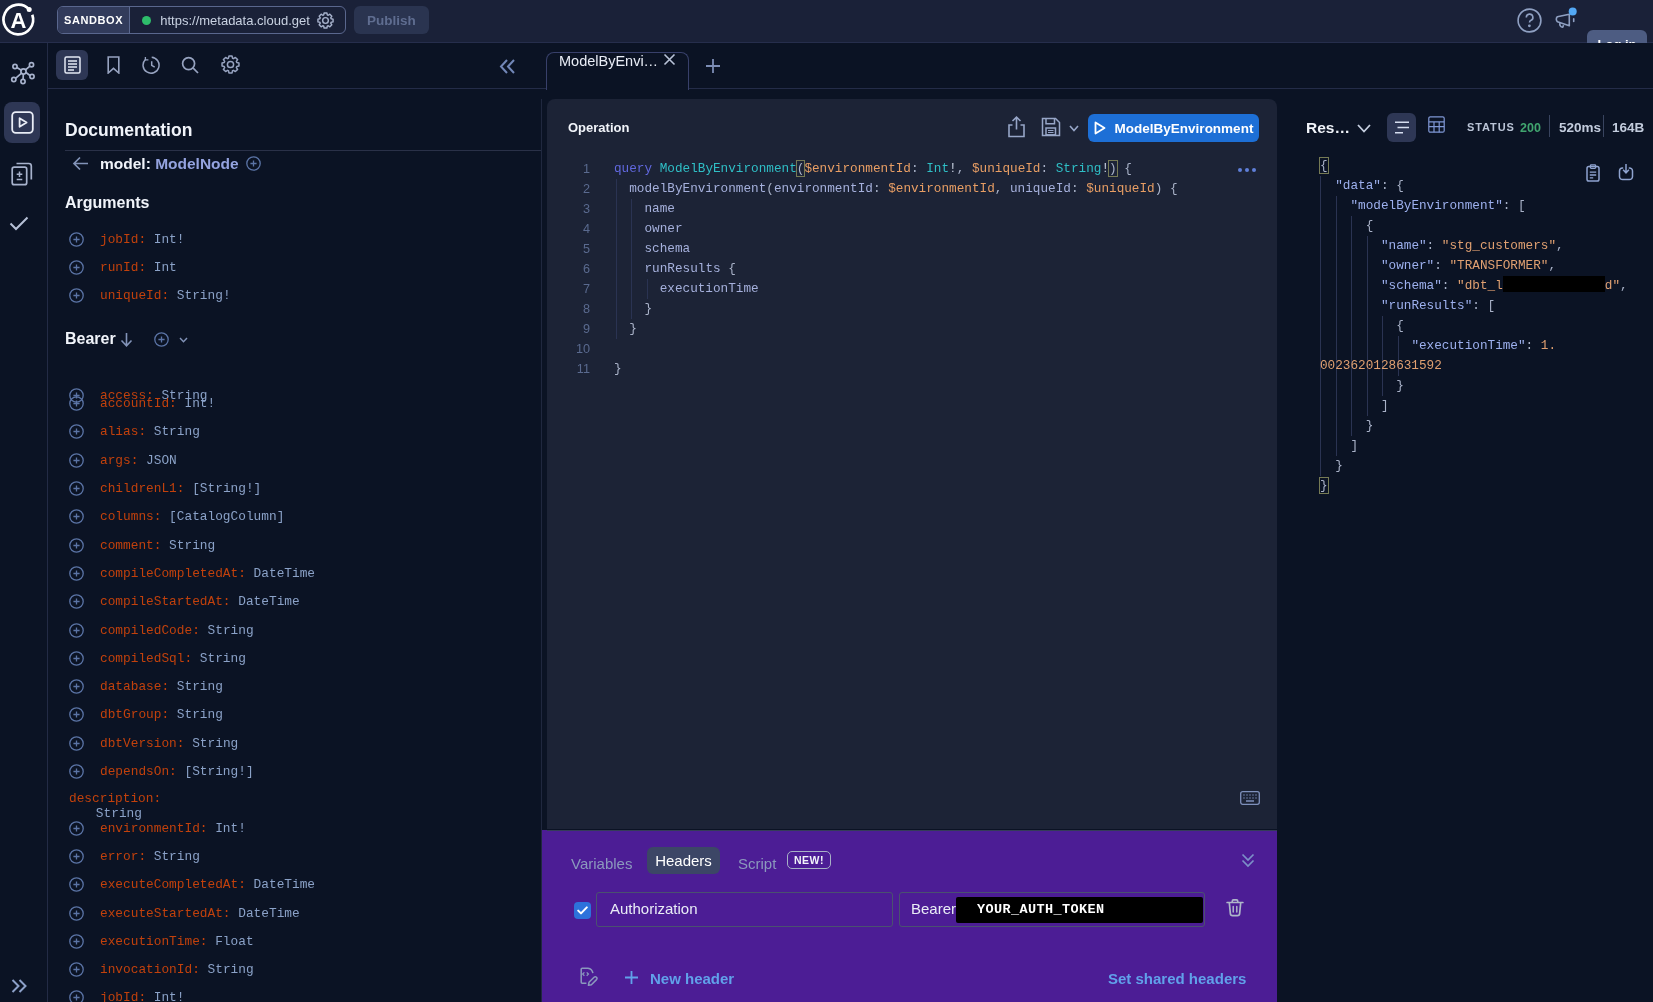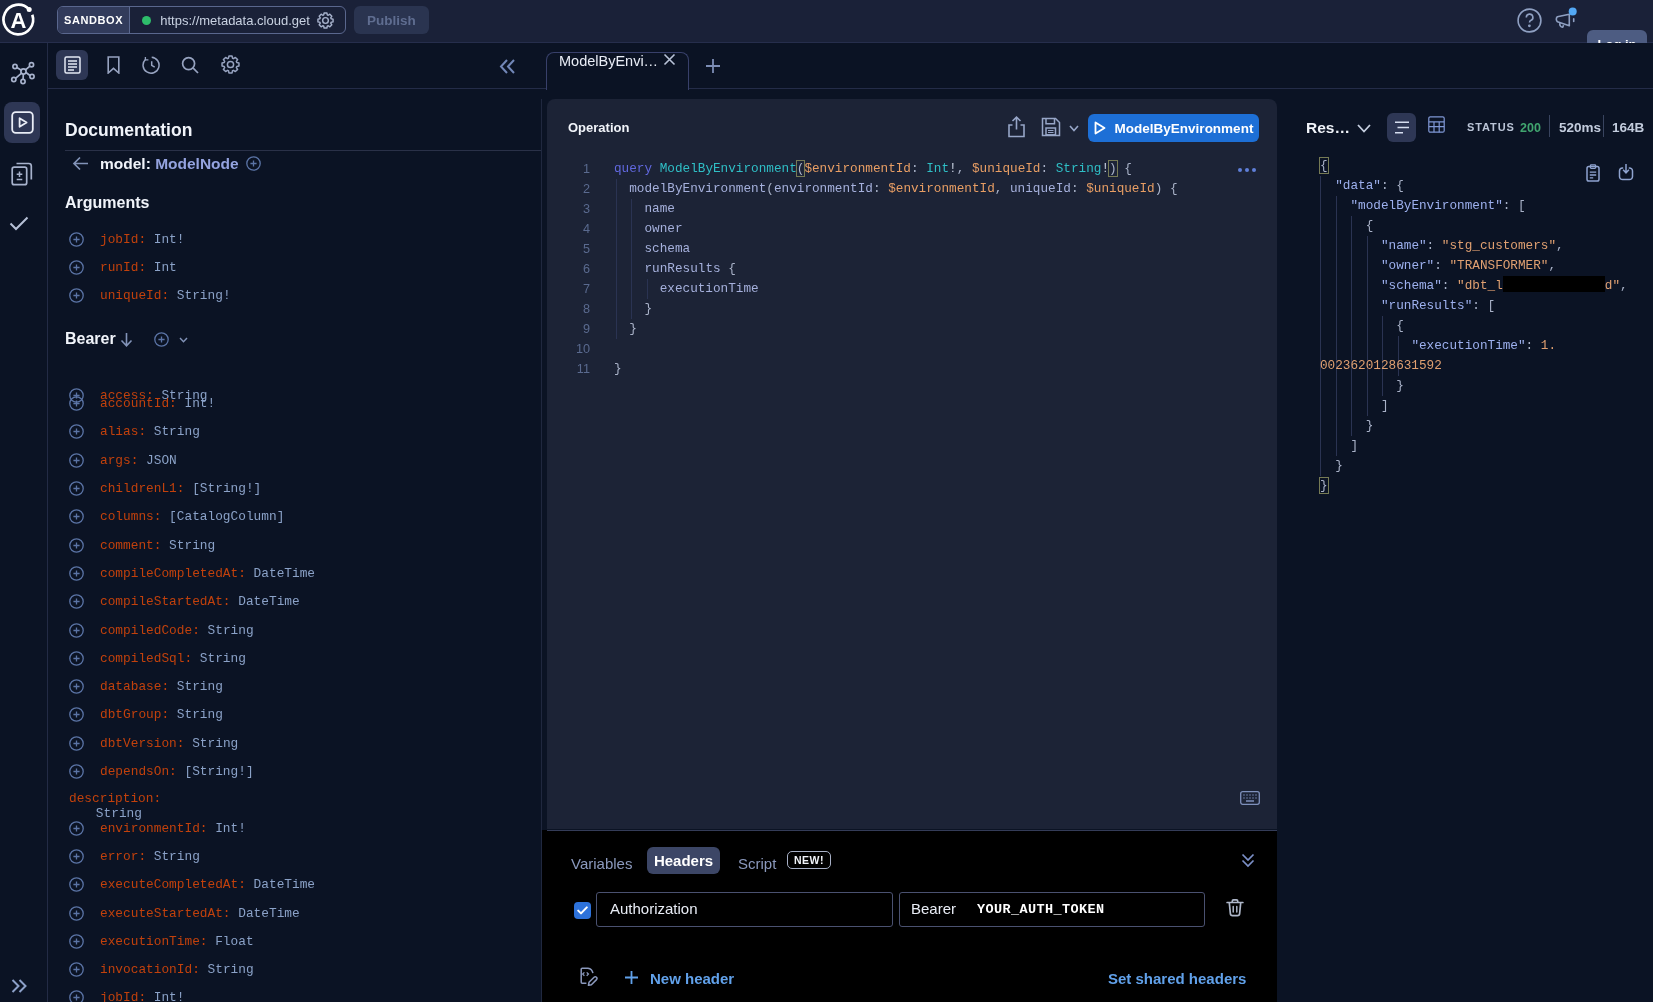--- a/index.html
+++ b/index.html
@@ -53,22 +53,22 @@
 
   
   #midtop { left:542px; top:89px; width:735px; height:741px; background:#0B1324; }
   #card { left:5px; top:10px; width:730px; height:730px; background:#1C2336; border-radius:8px 8px 0 0; }
   #runbtn { left:541px; top:15px; width:171px; height:28px; background:#1D6FD6; border-radius:6px;
             display:flex; align-items:center; justify-content:center; color:#fff;
             font-size:13.5px; font-weight:bold; }
   .cl { position:absolute; left:67px; font-size:12.7px; line-height:20px; white-space:pre; }
   .ln { position:absolute; width:28px; text-align:right; color:#5A6A8F; font-size:12.7px; line-height:20px; }
   .guide { position:absolute; width:1px; background:#2A3352; }
-  #midbottom { left:542px; top:830px; width:735px; height:172px; background:#000000; }
-  .pill { background:#3C4666; border-radius:6px; color:#fff; font-weight:bold; }
+  #midbottom { left:542px; top:830px; width:735px; height:172px; background:#4c1d95; }
+  .pill { background:#3C4666; border-radius:6px; color:#fff; font-weight:normal; }
   .inputbox { position:absolute; border:1px solid #4A5170; border-radius:3px; }
   .linkblue { color:#61A1EA; font-weight:bold; font-size:15px; }
 
   
   #rightpanel { left:1277px; top:89px; width:376px; height:913px; background:#0B1324; }
   .jl { position:absolute; font-size:12.7px; line-height:20px; white-space:pre; }
   .jk { color:#9DB0EE; } .jo { color:#E0A071; } .jp { color:#A9B2C8; }
 
   .ck { color:#6168DF; } .ct { color:#2FBFC6; } .cv { color:#E89E64; }
   .cp { color:#A9B2C8; } .cf { color:#A5B0DC; } .cw { color:#C7D0E0; }

